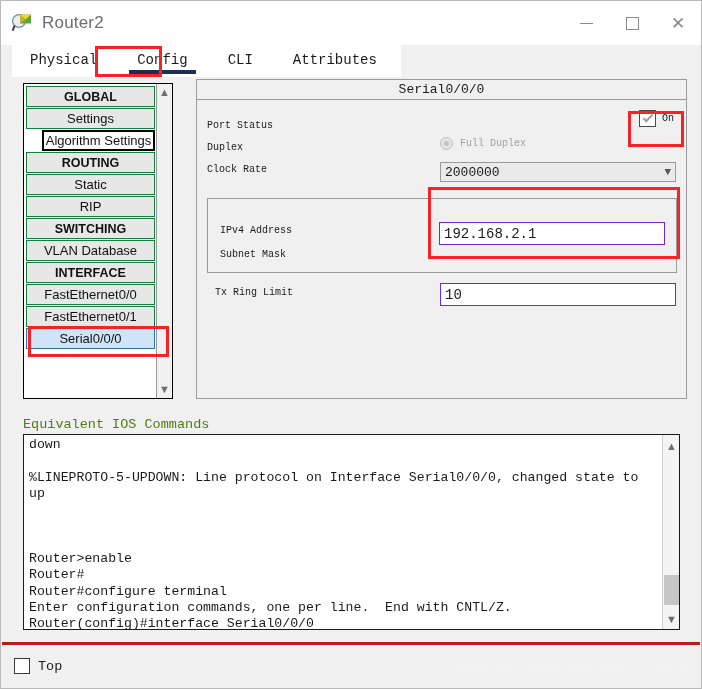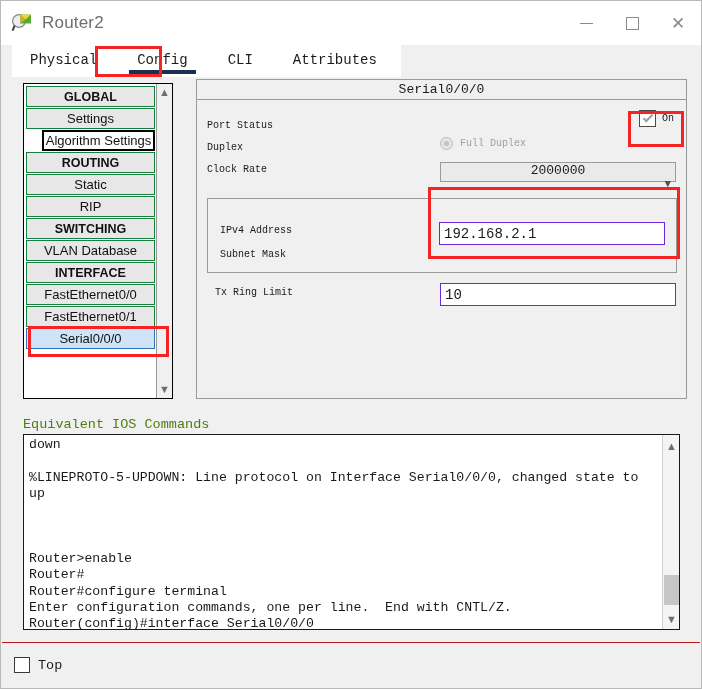--- a/index.html
+++ b/index.html
@@ -146,21 +146,21 @@
     content:""; position:absolute; left:3px; top:3px;
     width:5px; height:5px; border-radius:50%; background:#c2c2c2;
   }
 
   .combo {
     height: 20px; background: #eaeaea;
     border: 1px solid #9a9a9a;
     display: flex; align-items: center;
     padding: 0 4px;
     font-family: "Liberation Mono", monospace;
-    font-size: 13px; color: #1a1a1a; flex-direction: column;
+    font-size: 13px; color: #1a1a1a;
   }
   .combo .chev { margin-left: auto; color: #555; font-size: 11px; }
 
   .txtin {
     height: 23px; background: #ffffff;
     border: 1px solid #6d28d9;
     display: flex; align-items: center;
     padding: 0 4px;
     font-family: "Liberation Mono", monospace;
     font-size: 14px; color: #1a1a1a;
@@ -227,21 +227,21 @@
   .ios-scroll .thumb {
     position: absolute; left: 1px; width: 15px;
     top: 140px; height: 30px; background: #c6c6c6;
   }
 
   
   .bottombar {
     position: absolute; left: 1px; bottom: 1px;
     width: 698px; height: 45px;
     background: #f0f0f0;
-    border-top: 1px solid #b91c1c;
+    border-top: 3px solid #b91c1c;
     display: flex; align-items: center;
   }
   .botchk {
     width: 16px; height: 16px; background: #fff;
     border: 1px solid #3a3a3a; margin-left: 12px; flex: none;
   }
   .bot-lbl {
     margin-left: 8px;
     font-family: "Liberation Mono", monospace;
     font-size: 13.5px; color: #1a1a1a;

